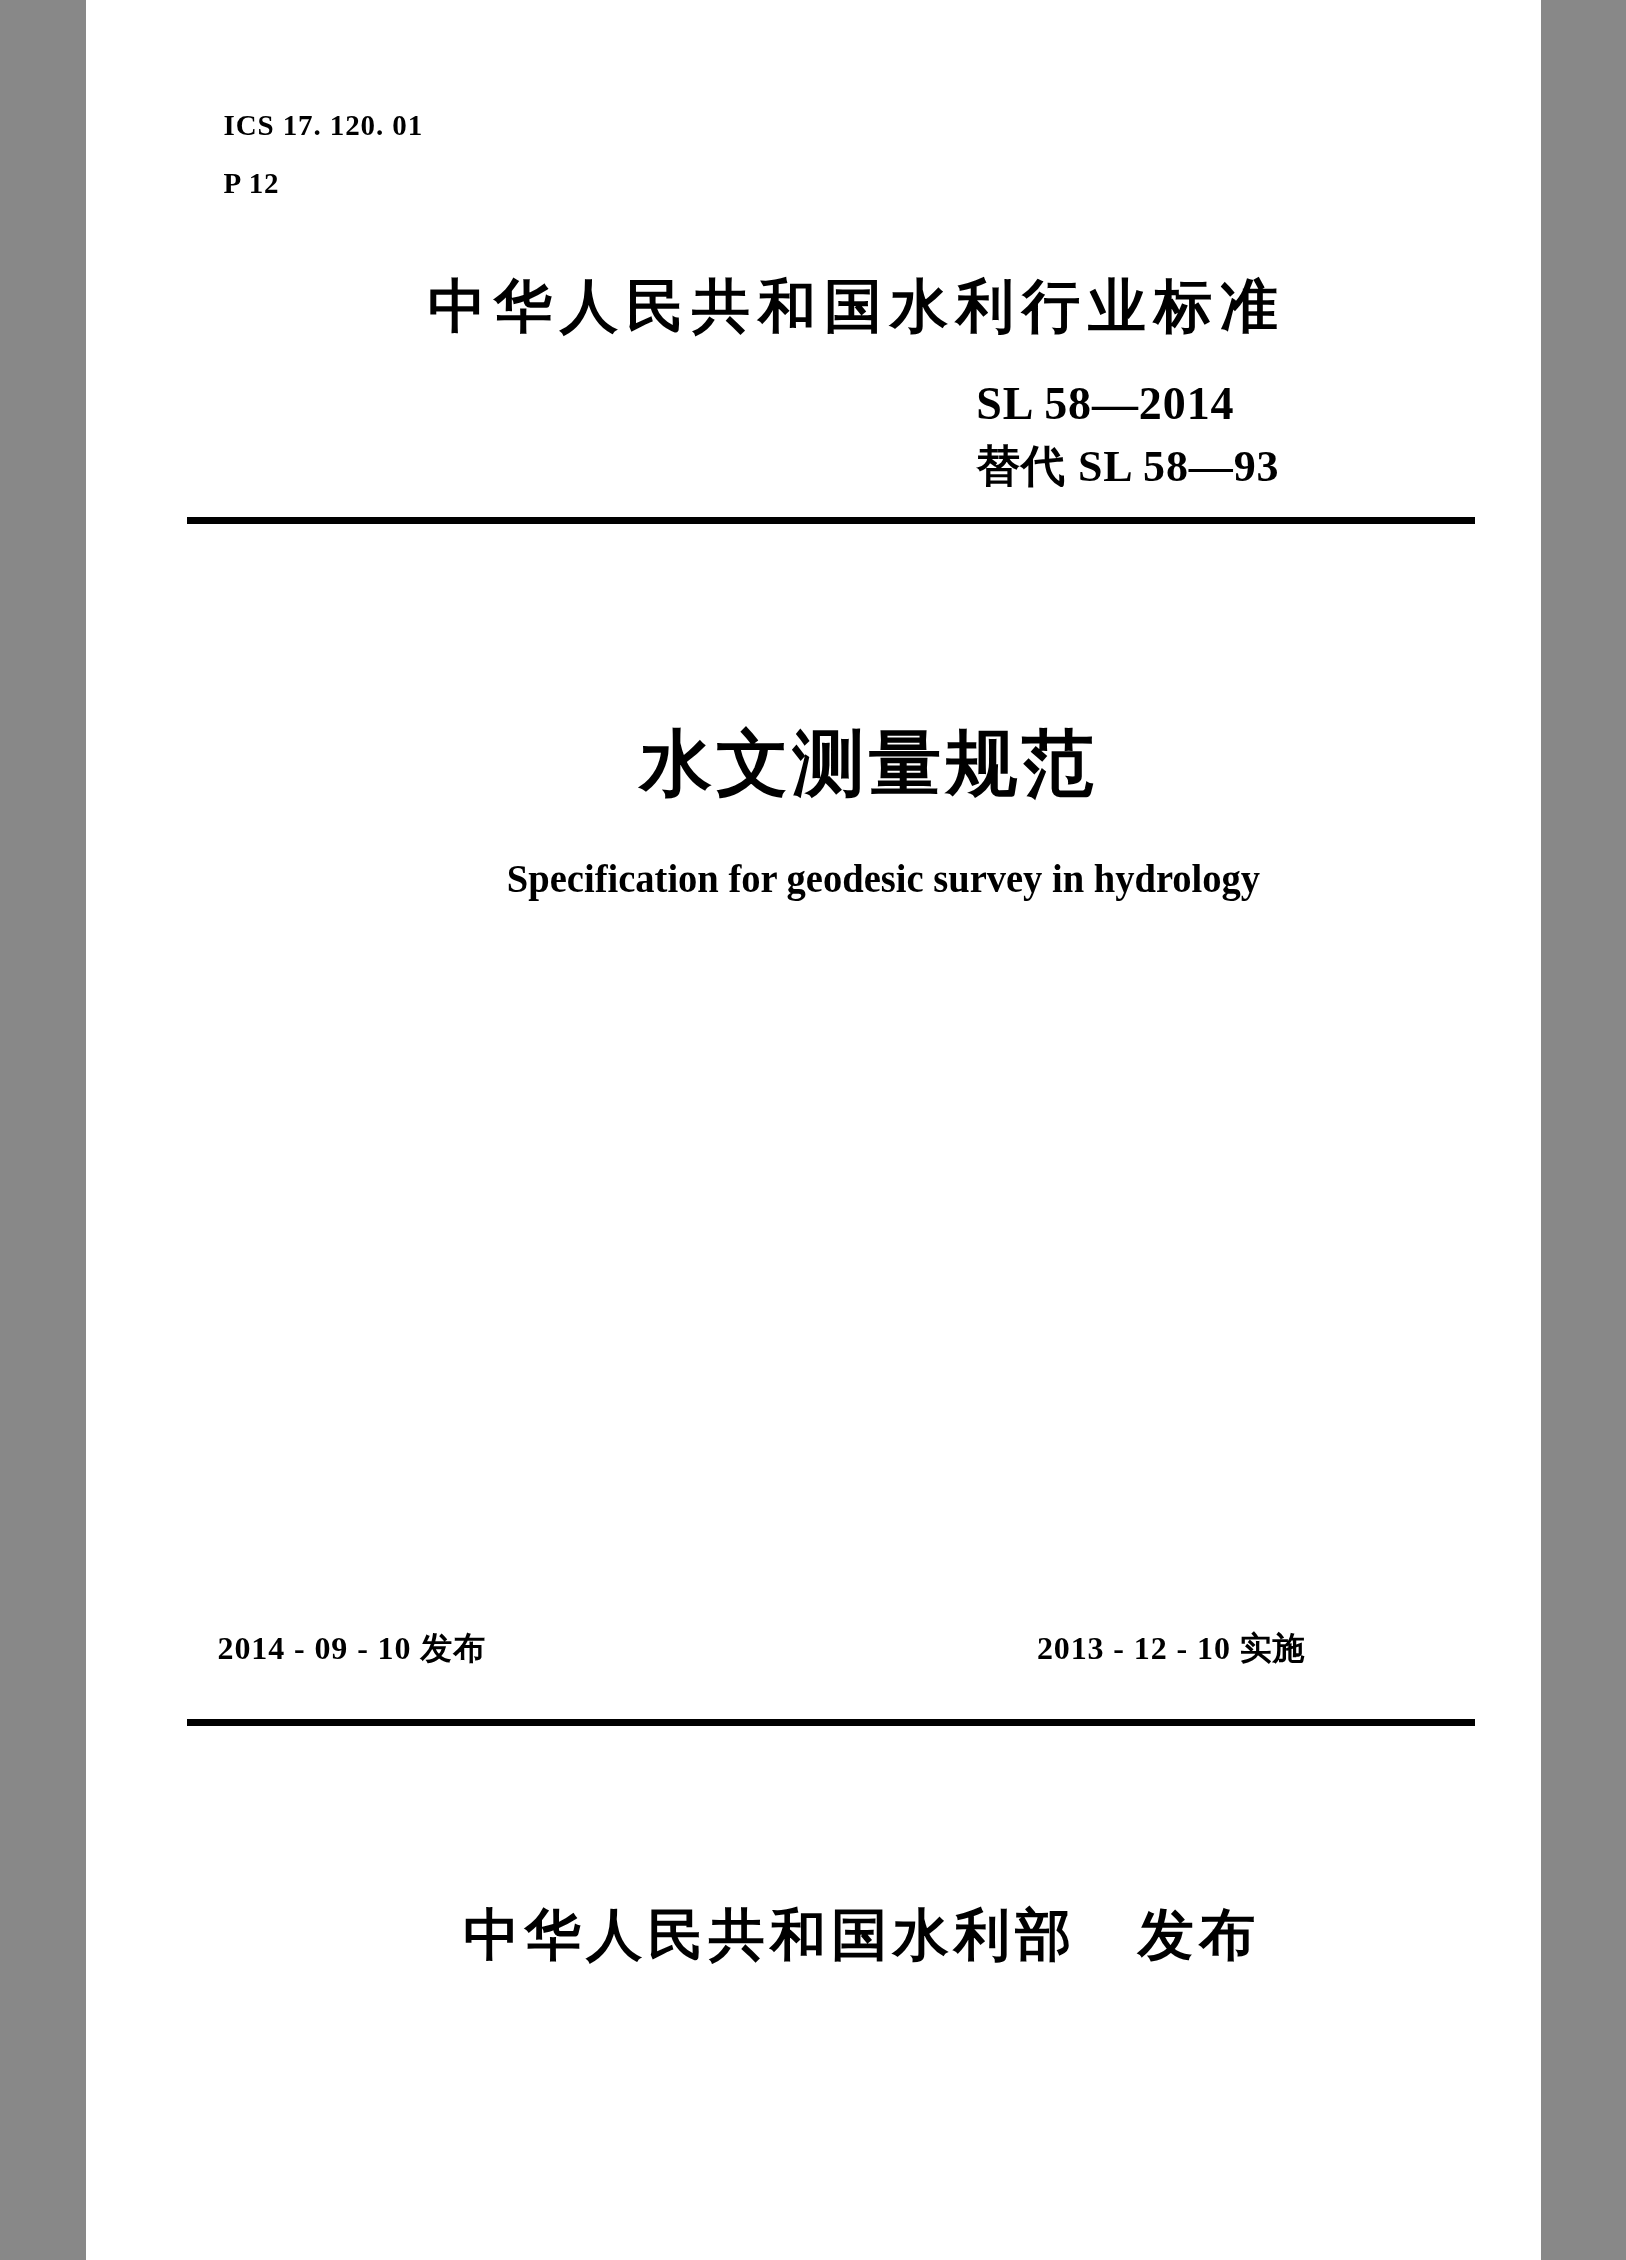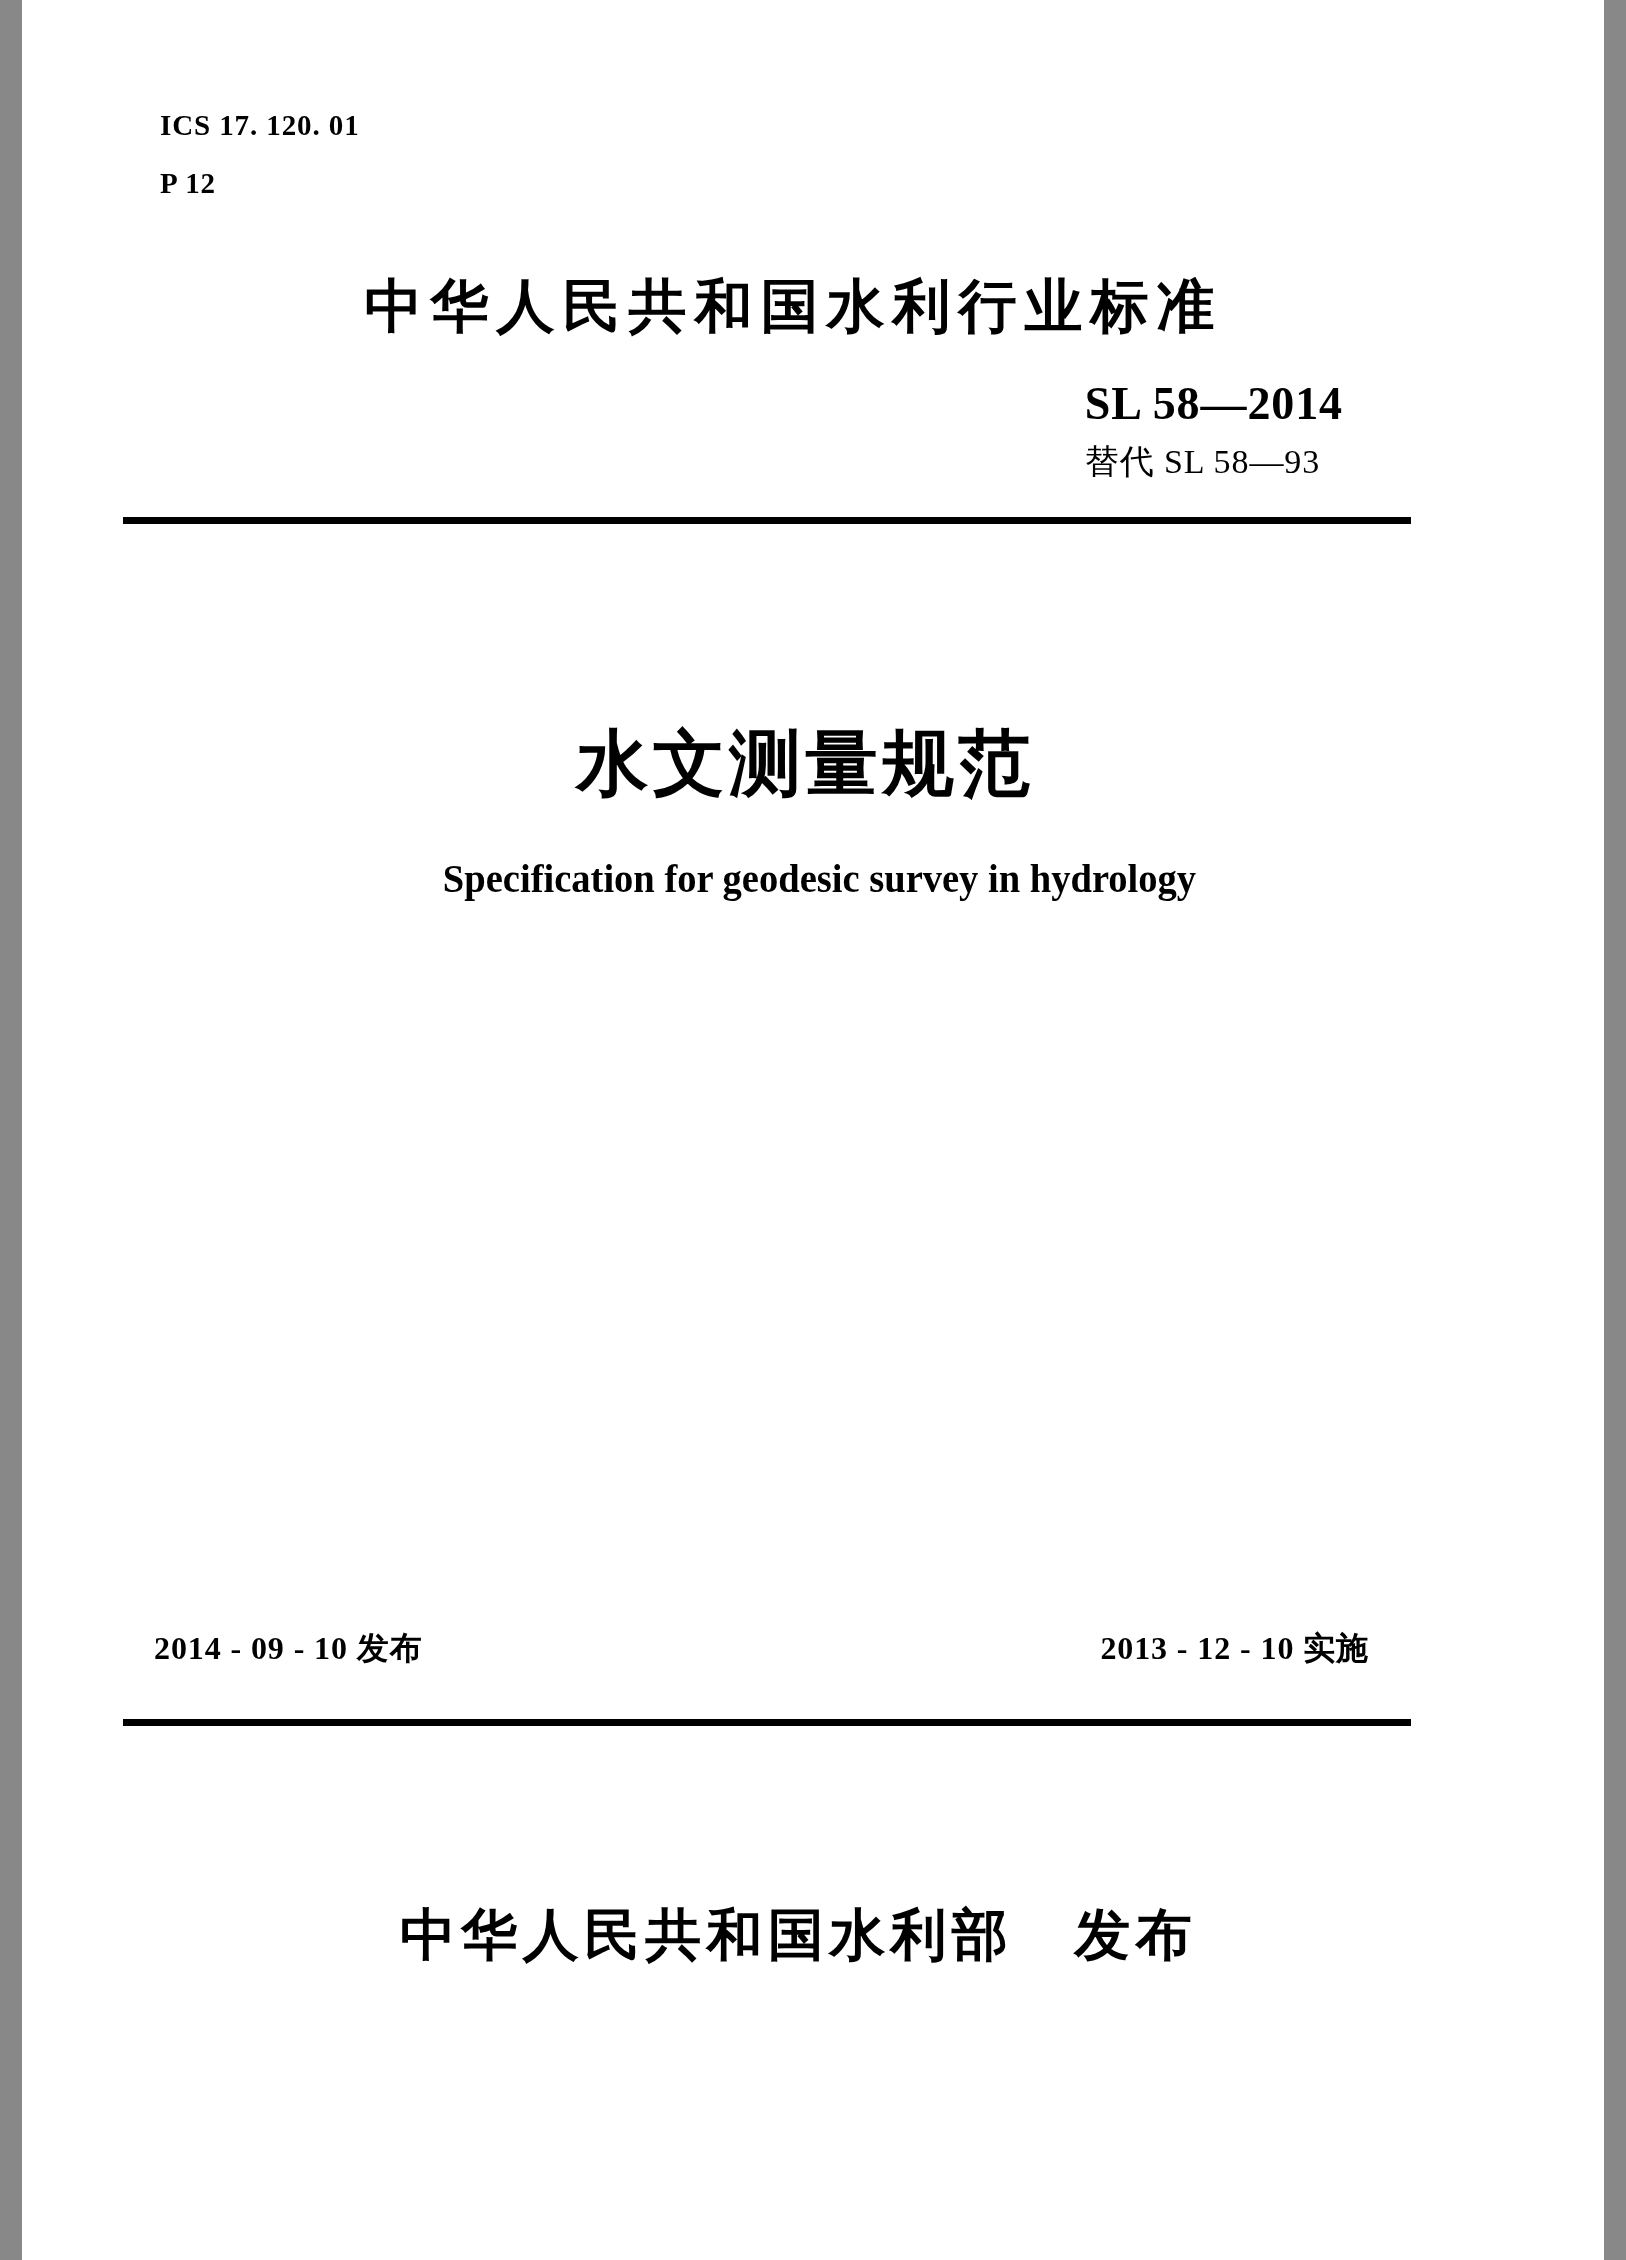--- a/index.html
+++ b/index.html
@@ -2,21 +2,21 @@
 <html style="font-size:14px"><head>
 <meta charset="utf-8">
 <style>
   html, body {
     margin: 0;
     padding: 0;
     background: #888;
   }
   .page {
     position: relative;
-    width: 1582px;
+    width: 1455px;
     height: 2260px;
     background: #ffffff;
     color: #000000;
     overflow: hidden;
     margin: 0 auto;
   }
   .serif {
     font-family: "Liberation Serif", "DejaVu Serif", serif;
   }
   .hei {
@@ -75,22 +75,22 @@
     right: 261px;
     top: 381px;
   }
   .standard-number {
     font-size: 46px;
     font-weight: bold;
     line-height: 1.0;
     letter-spacing: 0.9px;
   }
   .replaces-note {
-    font-size: 34px;
-    font-weight: normal;
+    font-size: 44px;
+    font-weight: bold;
     line-height: 1.0;
     margin-top: 17.6px;
     letter-spacing: 0.9px;
   }
 
   .rule {
     position: absolute;
     left: 101px;
     width: 1288px;
     height: 7px;

